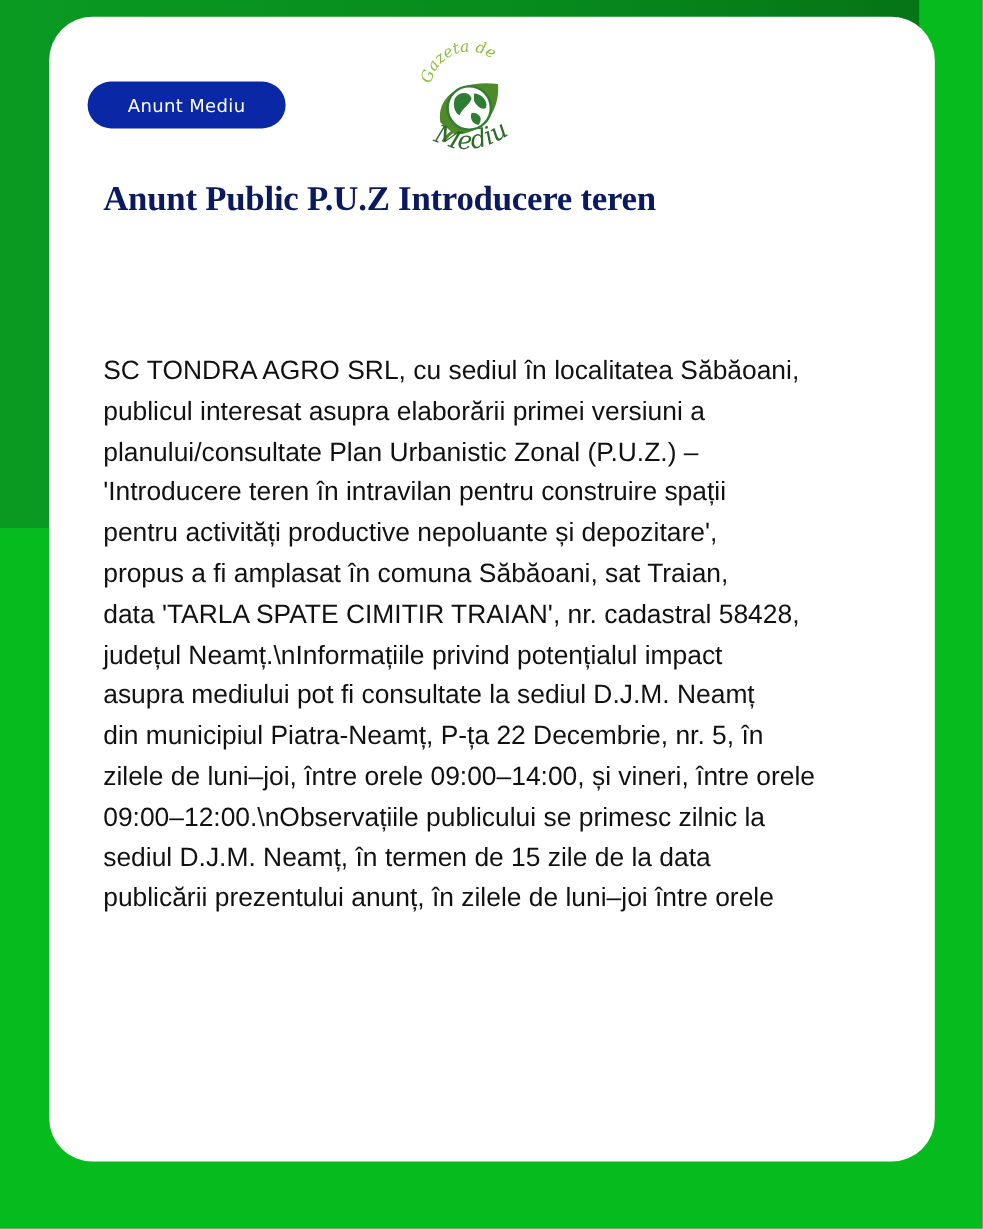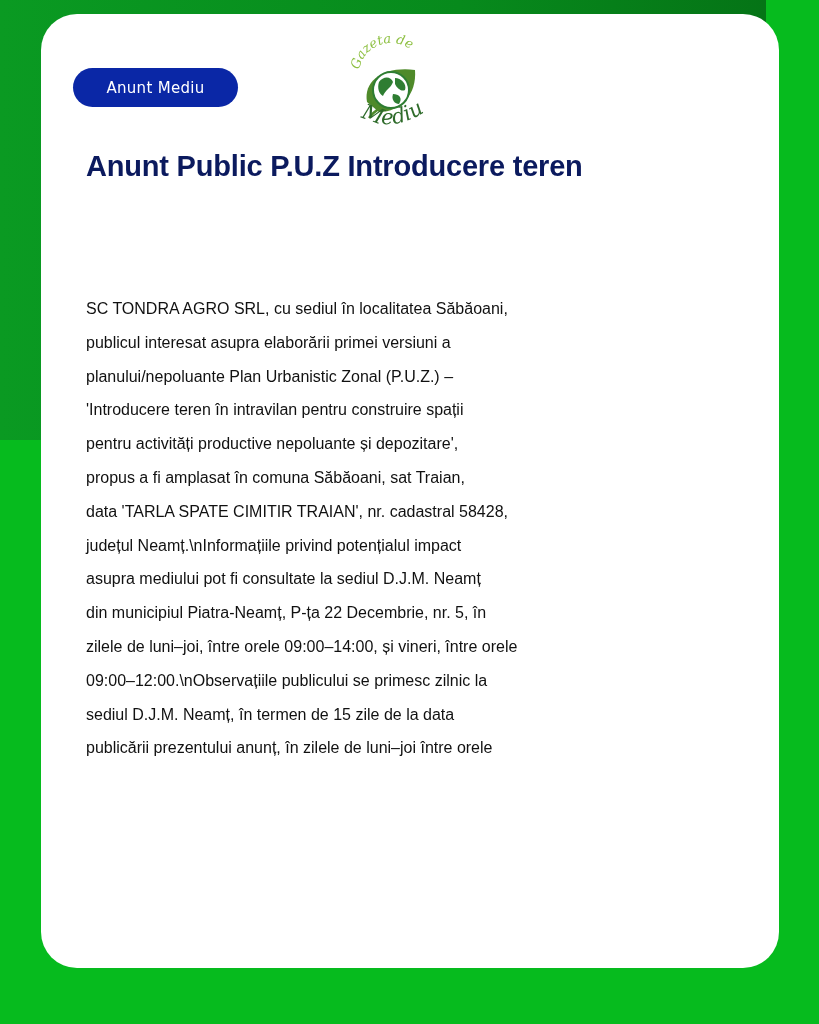--- a/index.html
+++ b/index.html
@@ -20,28 +20,28 @@
       position: absolute; left: 32px; top: 26px; width: 165px; height: 39px;
       background: #0a27a6; border-radius: 20px; color: #ffffff;
       font-family: "DejaVu Sans", sans-serif; font-size: 15px; letter-spacing: 0.3px;
       display: flex; align-items: center; justify-content: center; margin-top: 28px;
     }
     .logo {
       position: absolute; left: 304px; top: 18px; width: 92px; height: 110px;
     }
     .title {
       position: absolute; left: 45px; top: 128px; width: 670px;
-      font-family: Liberation Sans, sans-serif; font-weight: bold;
+      font-family: Liberation Serif, serif; font-weight: bold;
       font-size: 29px; line-height: 49px; color: #0b1a5e; margin: 0;
       letter-spacing: -0.2px;
     }
     .body-text {
       position: absolute; left: 45px; top: 278px; width: 660px;
       font-family: "Liberation Sans", sans-serif;
-      font-size: 16px; line-height: 33.8px; color: #111111; margin: 0;
+      font-size: 22px; line-height: 33.8px; color: #111111; margin: 0;
     }
     .body-text .ln { display: block; white-space: nowrap; }
   </style>
 </head>
 <body>
 
 <div class="bg-dark"></div>
 
 <div class="card">
 
@@ -72,21 +72,21 @@
     </svg>
   </div>
 
   <h1 class="title">
     <span style="display:block">Anunt Public P.U.Z Introducere teren</span>
   </h1>
 
   <p class="body-text">
     <span class="ln">SC TONDRA AGRO SRL, cu sediul în localitatea Săbăoani,</span>
     <span class="ln">publicul interesat asupra elaborării primei versiuni a</span>
-    <span class="ln">planului/nepoluante Plan Urbanistic Zonal (P.U.Z.) –</span>
+    <span class="ln">planului/consultate Plan Urbanistic Zonal (P.U.Z.) –</span>
     <span class="ln">'Introducere teren în intravilan pentru construire spații</span>
     <span class="ln">pentru activități productive nepoluante și depozitare',</span>
     <span class="ln">propus a fi amplasat în comuna Săbăoani, sat Traian,</span>
     <span class="ln">data 'TARLA SPATE CIMITIR TRAIAN', nr. cadastral 58428,</span>
     <span class="ln">județul Neamț.\nInformațiile privind potențialul impact</span>
     <span class="ln">asupra mediului pot fi consultate la sediul D.J.M. Neamț</span>
     <span class="ln">din municipiul Piatra-Neamț, P-ța 22 Decembrie, nr. 5, în</span>
     <span class="ln">zilele de luni–joi, între orele 09:00–14:00, și vineri, între orele</span>
     <span class="ln">09:00–12:00.\nObservațiile publicului se primesc zilnic la</span>
     <span class="ln">sediul D.J.M. Neamț, în termen de 15 zile de la data</span>

